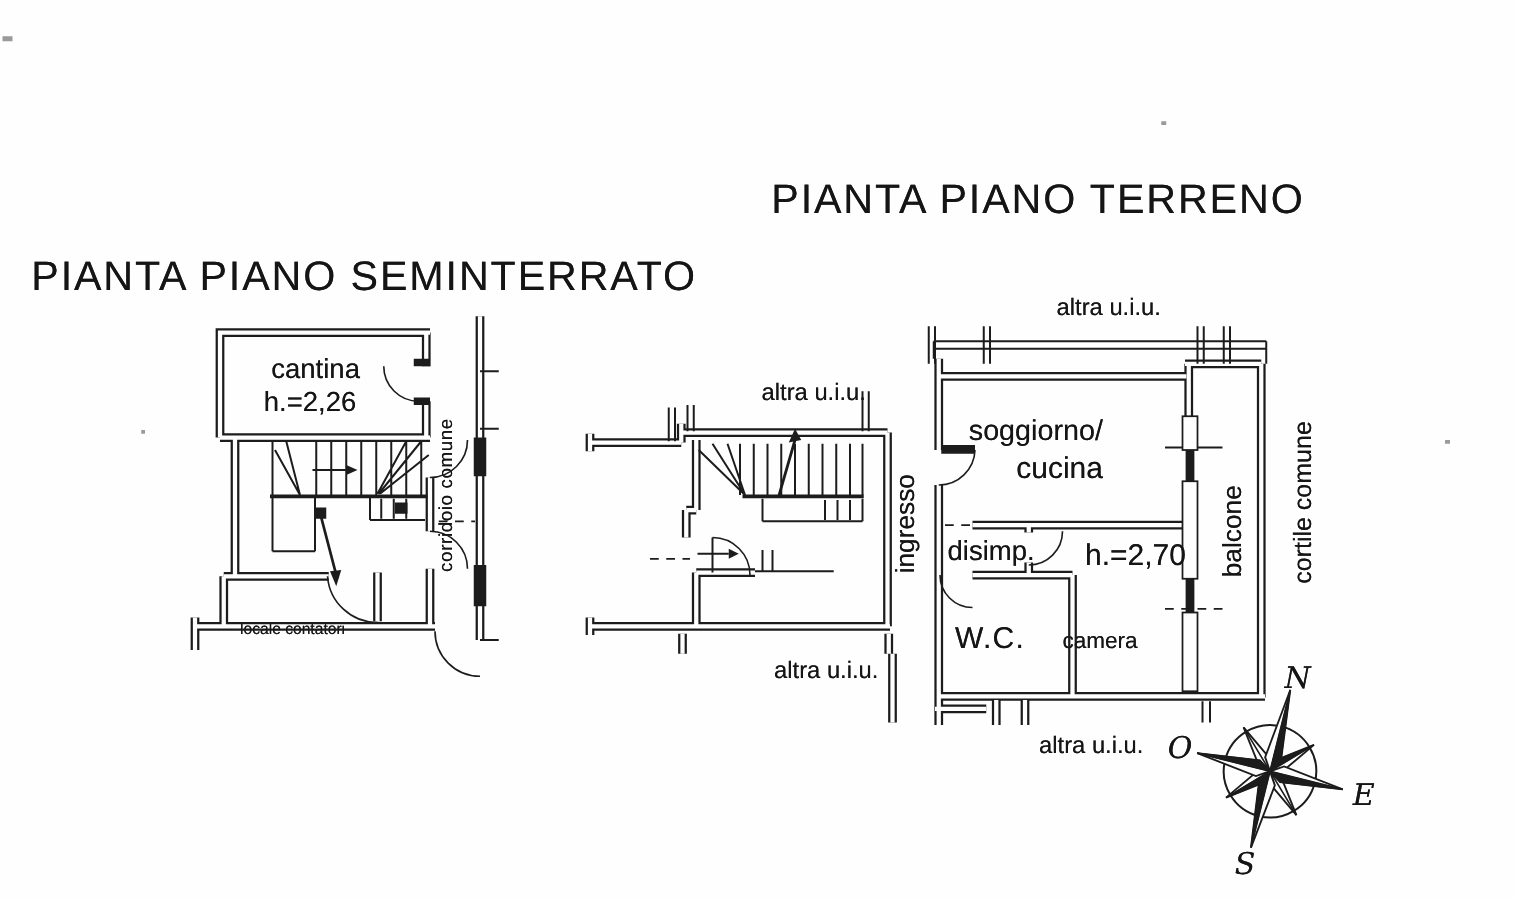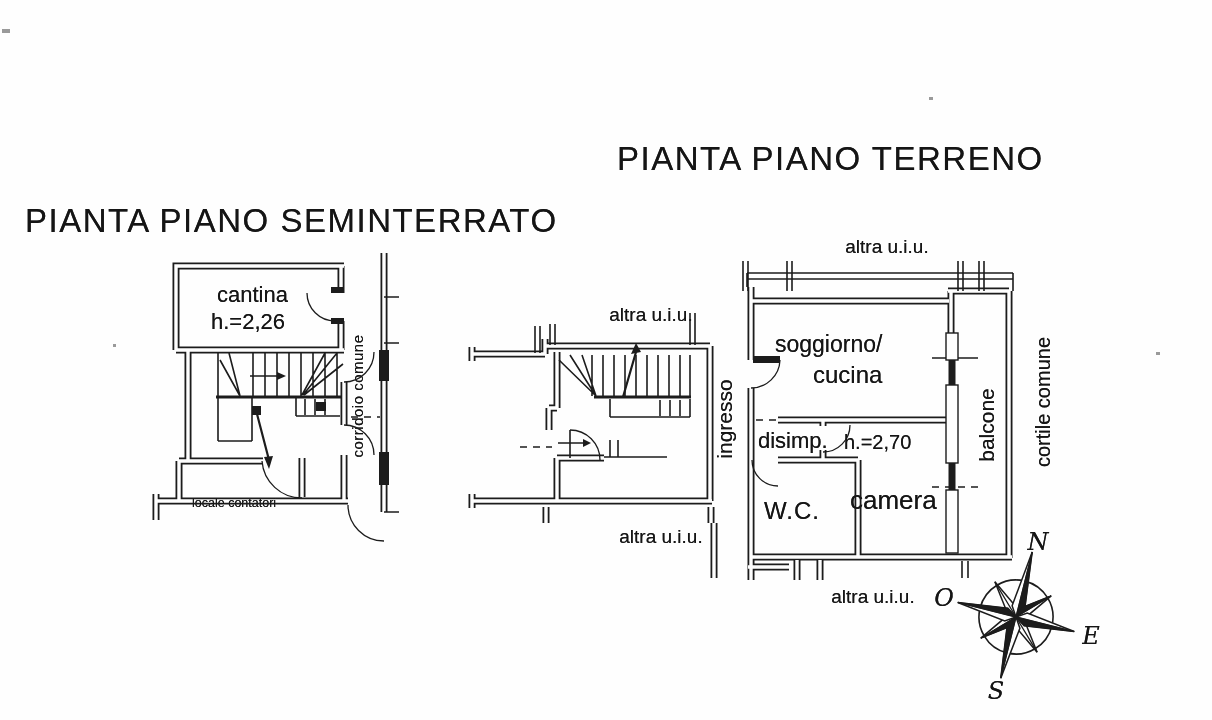--- a/index.html
+++ b/index.html
@@ -184,23 +184,23 @@
   <div class="lbl" style="left:192px;top:496px;font-size:12.5px;">locale contatori</div>
 
   <div class="lbl ctr" style="left:887px;top:247px;font-size:19px;">altra u.i.u.</div>
   <div class="lbl ctr" style="left:651px;top:315px;font-size:19px;">altra u.i.u.</div>
   <div class="lbl ctr" style="left:661px;top:537px;font-size:19px;">altra u.i.u.</div>
   <div class="lbl ctr" style="left:873px;top:597px;font-size:19px;">altra u.i.u.</div>
 
   <div class="lbl" style="left:775px;top:331px;font-size:23px;">soggiorno/</div>
   <div class="lbl" style="left:813px;top:361px;font-size:24px;">cucina</div>
   <div class="lbl" style="left:758px;top:428px;font-size:22px;text-align:right;">disimp.</div>
-  <div class="lbl" style="left:844px;top:431px;font-size:20px;">h.=2,70</div>
+  <div class="lbl" style="left:868px;top:431px;font-size:24px;">h.=2,70</div>
   <div class="lbl" style="left:764px;top:497px;font-size:24px;letter-spacing:1px;">W.C.</div>
-  <div class="lbl" style="left:850px;top:485px;font-size:26px;">camera</div>
+  <div class="lbl" style="left:850px;top:502px;font-size:18px;">camera</div>
   <div class="lbl vrt" style="left:725px;top:419px;font-size:21px;">ingresso</div>
   <div class="lbl vrt" style="left:987px;top:425px;font-size:21px;">balcone</div>
   <div class="lbl vrt" style="left:1043px;top:402px;font-size:20px;">cortile comune</div>
 
   <div class="lbl ctr compass-lbl" style="left:1038px;top:542px;">N</div>
   <div class="lbl ctr compass-lbl" style="left:944px;top:598px;">O</div>
   <div class="lbl ctr compass-lbl" style="left:1091px;top:636px;">E</div>
   <div class="lbl ctr compass-lbl" style="left:996px;top:691px;">S</div>
 
 </div>

